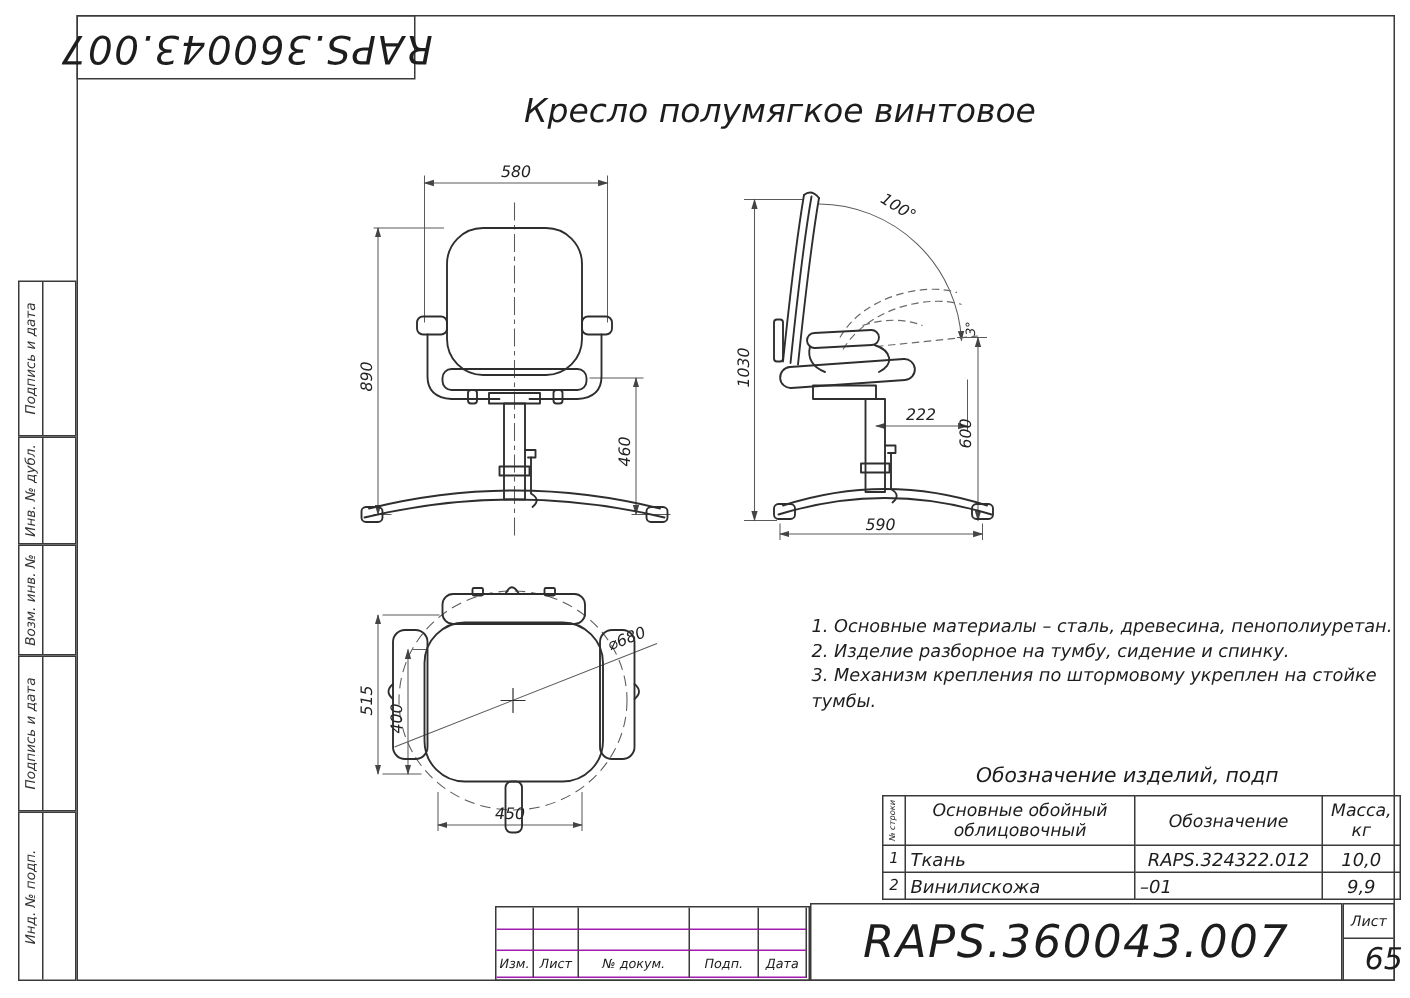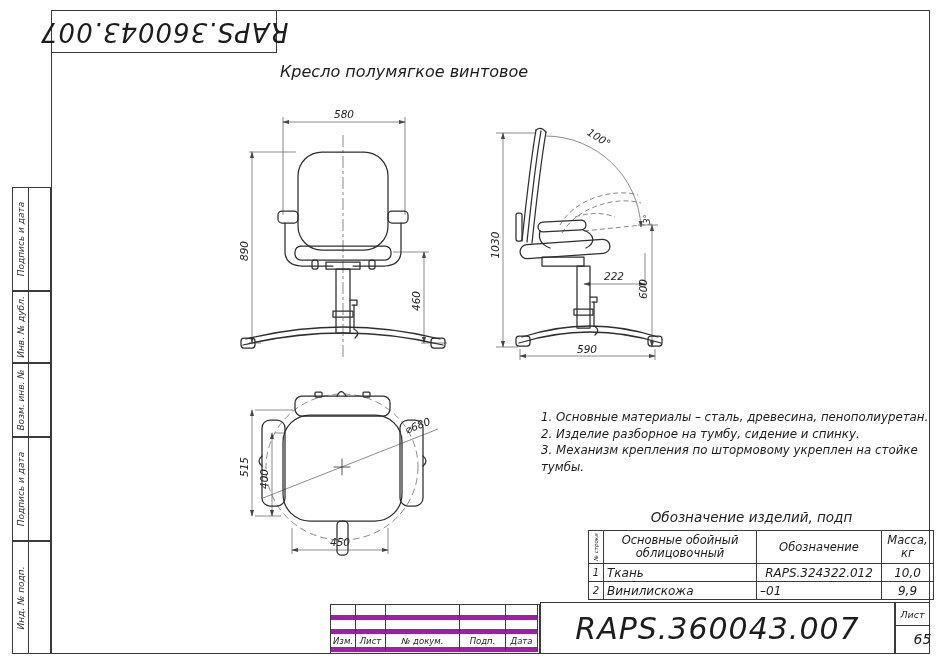--- a/index.html
+++ b/index.html
@@ -6,22 +6,22 @@
   #sheet{position:relative;width:940px;height:665px;background:#fff;overflow:hidden;
          font-family:"DejaVu Sans",sans-serif;color:#1d1d1d;}
   .ln{position:absolute;box-sizing:border-box;}
   
   #frame{left:51px;top:10px;width:879px;height:644px;border:1.6px solid #3a3a3a;}
   
   #stamp-box{left:51px;top:10px;width:226px;height:43px;border:1.6px solid #3a3a3a;
              display:flex;align-items:center;justify-content:center;}
   #stamp-box span{transform:rotate(180deg);font-size:26px;font-style:italic;letter-spacing:1px;white-space:nowrap;}
   
-  #dwg-title{position:absolute;left:280px;top:62px;width:480px;
-             font-size:16px;font-style:italic;}
+  #dwg-title{position:absolute;left:280px;top:62px;width:480px;text-align:center;
+             font-size:22px;font-style:italic;}
   
   .strip-sec{position:absolute;left:12px;width:39px;border:1px solid #3a3a3a;box-sizing:border-box;}
   .strip-sec .lab{position:absolute;left:0;top:0;width:16px;height:100%;border-right:1px solid #3a3a3a;box-sizing:border-box;}
   .strip-sec .lab span{position:absolute;left:50%;top:50%;transform:translate(-50%,-50%) rotate(-90deg);
              white-space:nowrap;font-size:9px;font-style:italic;color:#333;}
   
   #notes{position:absolute;left:541px;top:409px;width:390px;font-size:11.8px;font-style:italic;line-height:16.5px;}
   
   #pt-caption{position:absolute;left:588px;top:509px;width:327px;text-align:center;font-size:13.5px;font-style:italic;}
   #parts-table{position:absolute;left:588px;top:530px;width:327px;border:1.6px solid #3a3a3a;
@@ -34,29 +34,29 @@
   #parts-table .c-des{width:118px;text-align:center;}
   #parts-table .c-mas{width:45px;text-align:center;margin-top:10px;}
   #parts-table .vert{position:relative;}
   #parts-table .vert span{position:absolute;left:50%;top:50%;transform:translate(-50%,-50%) rotate(-90deg);
                white-space:nowrap;font-size:5.5px;}
   #parts-table .right{text-align:left;}
   
   #tb-grid{position:absolute;left:330px;top:604px;width:210px;height:50px;border:1.4px solid #3a3a3a;
            box-sizing:border-box;display:grid;grid-template-columns:25px 30px 74px 46px 32px;
            grid-template-rows:15px 14px 18px;}
-  #tb-grid div{border-right:1px solid #3a3a3a;border-bottom:5px solid #a21caf;
+  #tb-grid div{border-right:1px solid #3a3a3a;border-bottom:1px solid #a21caf;
            font-size:8.5px;font-style:italic;display:flex;align-items:center;justify-content:center;box-sizing:border-box;}
   #tb-main{position:absolute;left:540px;top:602px;width:355px;height:52px;border:1.6px solid #3a3a3a;
            box-sizing:border-box;display:flex;align-items:center;justify-content:center;
            font-size:30px;font-style:italic;letter-spacing:1px;}
   #tb-sheet{position:absolute;left:895px;top:602px;width:35px;height:52px;border:1.6px solid #3a3a3a;box-sizing:border-box;}
   #tb-sheet .s1{height:23px;border-bottom:1px solid #3a3a3a;display:flex;align-items:center;justify-content:center;
            font-size:9.5px;font-style:italic;box-sizing:border-box;}
-  #tb-sheet .s2{height:26px;display:flex;align-items:center;justify-content:center;font-size:14px;font-style:italic;padding-left:20px;}
+  #tb-sheet .s2{height:26px;display:flex;align-items:center;justify-content:center;font-size:20px;font-style:italic;padding-left:20px;}
   
   svg{position:absolute;overflow:visible;}
   .obj{stroke:#2e2e2e;stroke-width:1.25;fill:none;stroke-linecap:round;stroke-linejoin:round;}
   .thin{stroke:#5a5a5a;stroke-width:0.7;fill:none;}
   .dash{stroke-dasharray:7 4;}
   .ph{stroke:#6a6a6a;stroke-width:0.8;fill:none;stroke-dasharray:5 3;}
   .cl{stroke-dasharray:12 3 3 3;}
   svg text{font-family:"DejaVu Sans",sans-serif;font-style:italic;font-size:10.5px;fill:#222;stroke:none;}
   .mk{fill:#444;stroke:none;}
 </style>

